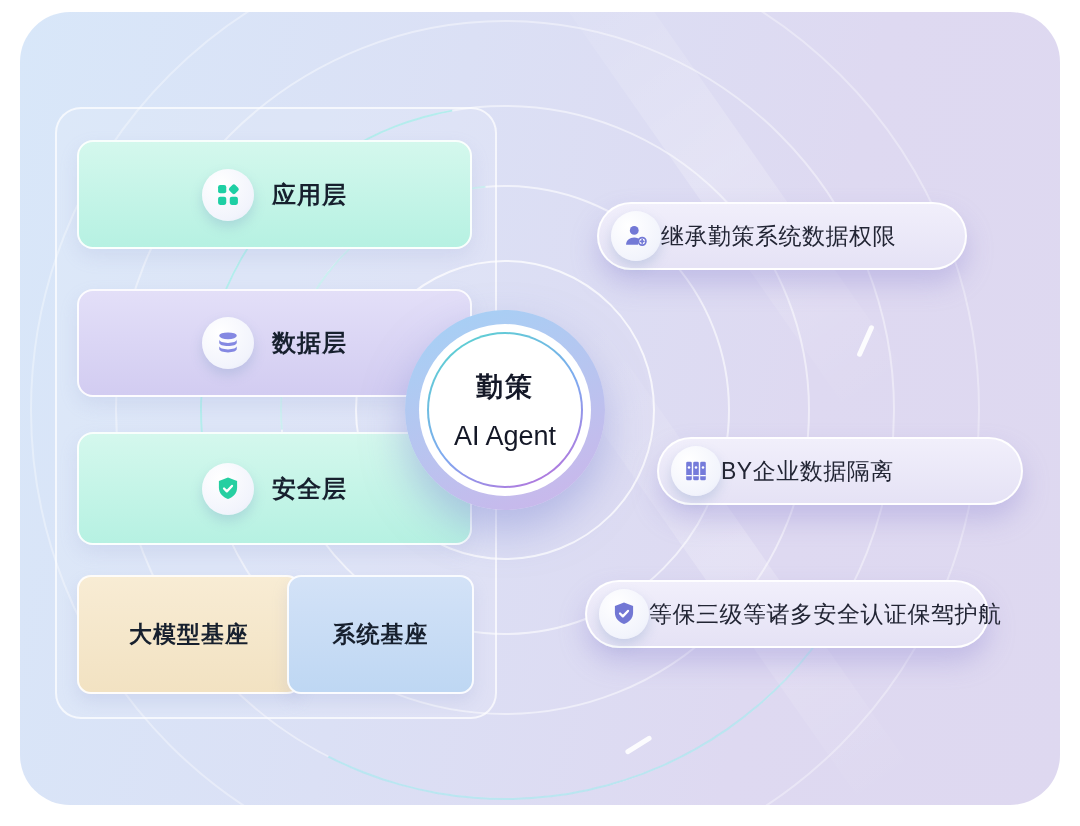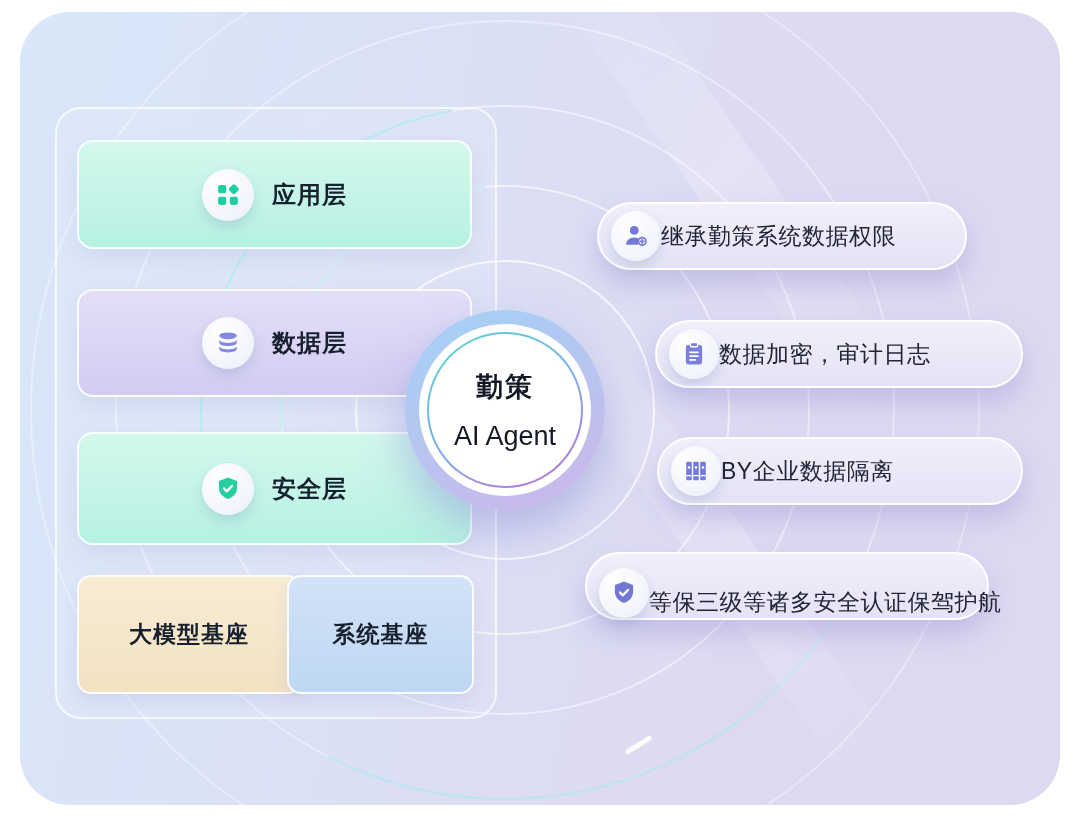--- a/index.html
+++ b/index.html
@@ -92,21 +92,21 @@
   .pill {
     position:absolute; height:68px; z-index:2; border-radius:34px;
     background:linear-gradient(180deg, #f1effb 0%, #e5e2f5 100%);
     border:2px solid rgba(255,255,255,0.95);
     box-shadow:0 14px 26px rgba(150,142,212,0.38);
     display:flex; align-items:center; padding-left:12px;
   }
   .p1 { left:577px; top:190px; width:370px; }
   .p2 { left:635px; top:308px; width:368px; }
   .p3 { left:637px; top:425px; width:366px;align-items:center; }
-  .p4 { left:565px; top:540px; width:404px;align-items:flex-end; }
+  .p4 { left:565px; top:568px; width:404px; }
   .pill .icon-circle { width:50px; height:50px; }
   .pill-label { font-size:23px; font-weight:500; color:#222534; letter-spacing:0.5px; white-space:nowrap; }
 </style>
 </head>
 <body>
 
 <div class="card">
 
   <div class="deco">
     <div class="circ c1"></div>
@@ -181,30 +181,20 @@
       <svg viewBox="0 0 24 24" fill="#7379d6">
         <circle cx="10.5" cy="7.2" r="3.8"></circle>
         <path d="M3.5 19.5c0-3.9 3.1-6.3 7-6.3 2.2 0 4.2.8 5.5 2.2a4.9 4.9 0 0 0-2.4 4.1z"></path>
         <circle cx="17.3" cy="16.6" r="3.2" fill="#ffffff" stroke="#7379d6" stroke-width="1.5"></circle>
         <path d="M17.3 15.2v2.8M15.9 16.6h2.8" stroke="#7379d6" stroke-width="1.5" fill="none" stroke-linecap="round"></path>
       </svg>
     </span>
     <span class="pill-label">继承勤策系统数据权限</span>
   </div>
 
-  <div class="pill p2">
-    <span class="icon-circle">
-      <svg viewBox="0 0 24 24">
-        <rect x="5" y="4" width="14" height="17" rx="2.6" fill="#7b80dc"></rect>
-        <rect x="8.8" y="2.2" width="6.4" height="3.6" rx="1.3" fill="#7b80dc" stroke="#ffffff" stroke-width="1.2"></rect>
-        <path d="M8.6 10.5h6.8M8.6 13.8h6.8M8.6 17.1h4.4" stroke="#ffffff" stroke-width="1.5" stroke-linecap="round"></path>
-      </svg>
-    </span>
-    <span class="pill-label">数据加密，审计日志</span>
-  </div>
 
   <div class="pill p3">
     <span class="icon-circle">
       <svg viewBox="0 0 24 24">
         <g fill="#757bda">
           <rect x="3.6" y="4" width="4.8" height="16" rx="1.2"></rect>
           <rect x="9.6" y="4" width="4.8" height="16" rx="1.2"></rect>
           <rect x="15.6" y="4" width="4.8" height="16" rx="1.2"></rect>
         </g>
         <g fill="#ffffff">

